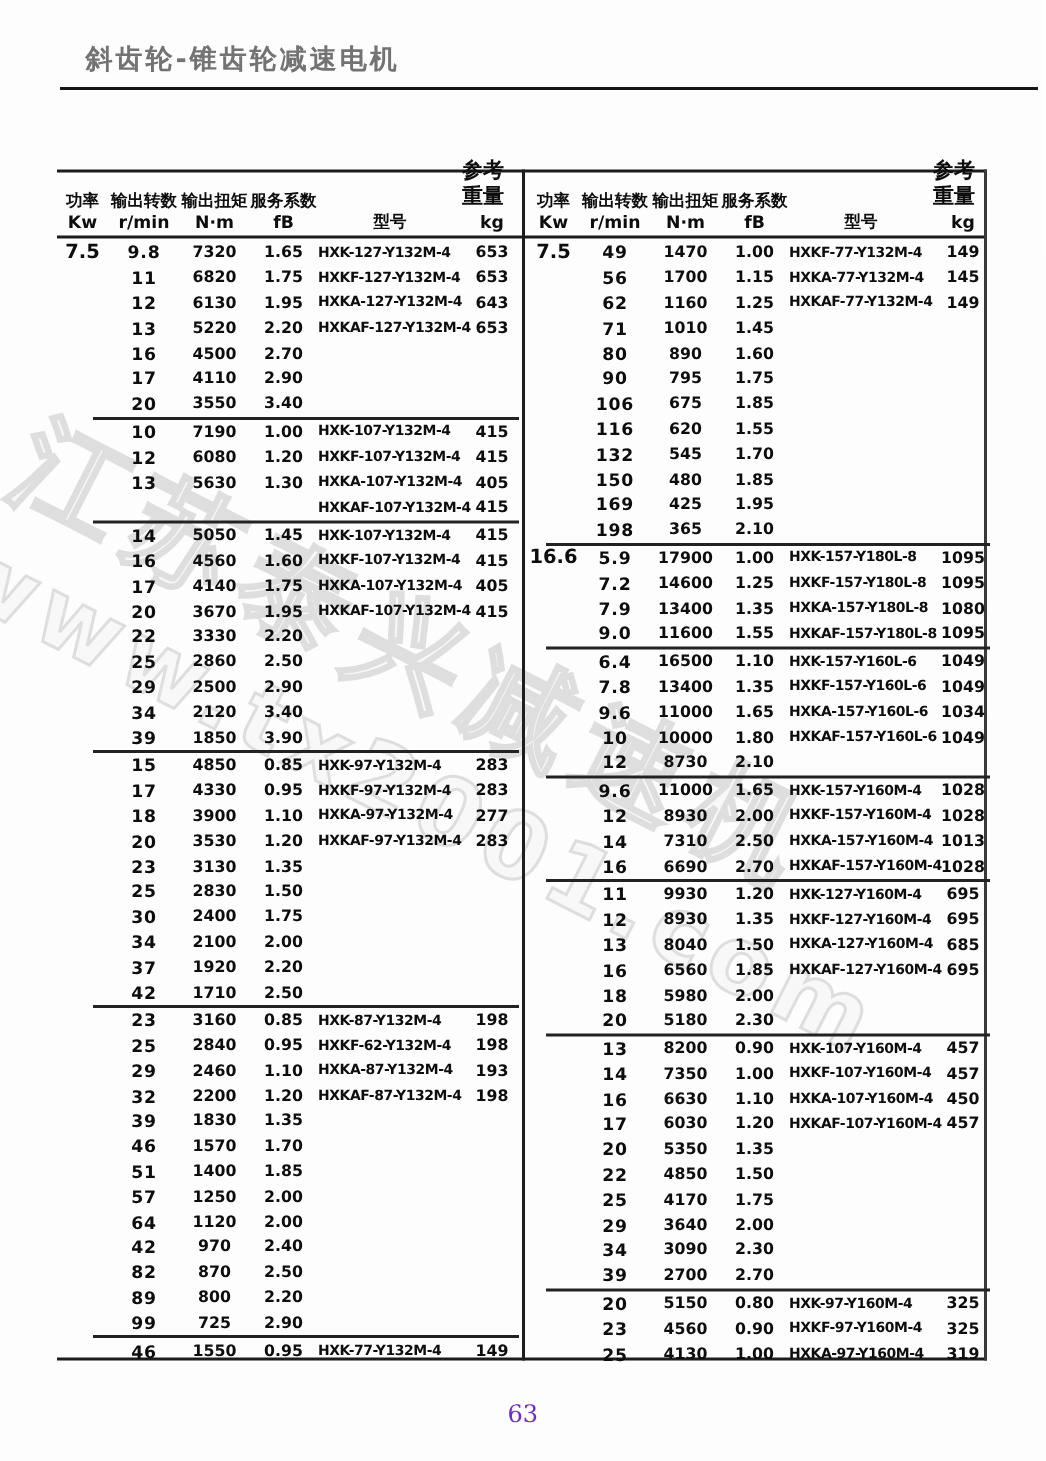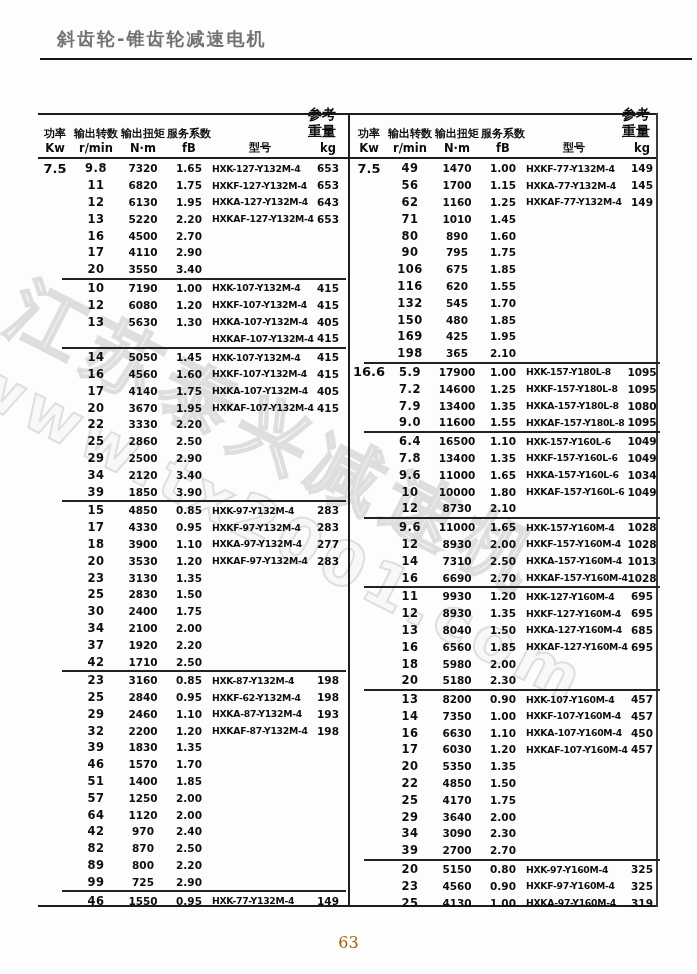--- a/index.html
+++ b/index.html
@@ -60,21 +60,21 @@
   .c-torque { width:46px; text-align:center; font-size:10.5px; font-weight:bold; }
   .c-fb     { width:46px; text-align:center; font-size:10.5px; font-weight:bold; }
   .c-model  { width:96px; text-align:left; font-size:9.3px; font-weight:bold; letter-spacing:-0.3px; }
   .c-weight { width:40px; text-align:center; font-size:10.5px; font-weight:bold; }
 
   .sep { height:2px; background:#222; margin:0 2px 0 24px; }
   #tbody-right .sep { margin-left:12px; }
 
   .pageno {
     position:absolute; left:0; right:0; top:933px; text-align:center;
-    font-family:"DejaVu Serif", serif; font-size:16px; color:#a16207;
+    font-family:"DejaVu Serif", serif; font-size:16px; color:#6d28d9;
   }
 </style>
 </head>
 <body>
 
 <div class="page">
 
   <div class="watermark">
     <span class="wm1">江苏泰兴减速机</span>
     <span class="wm2">www.tx2001.com</span>

